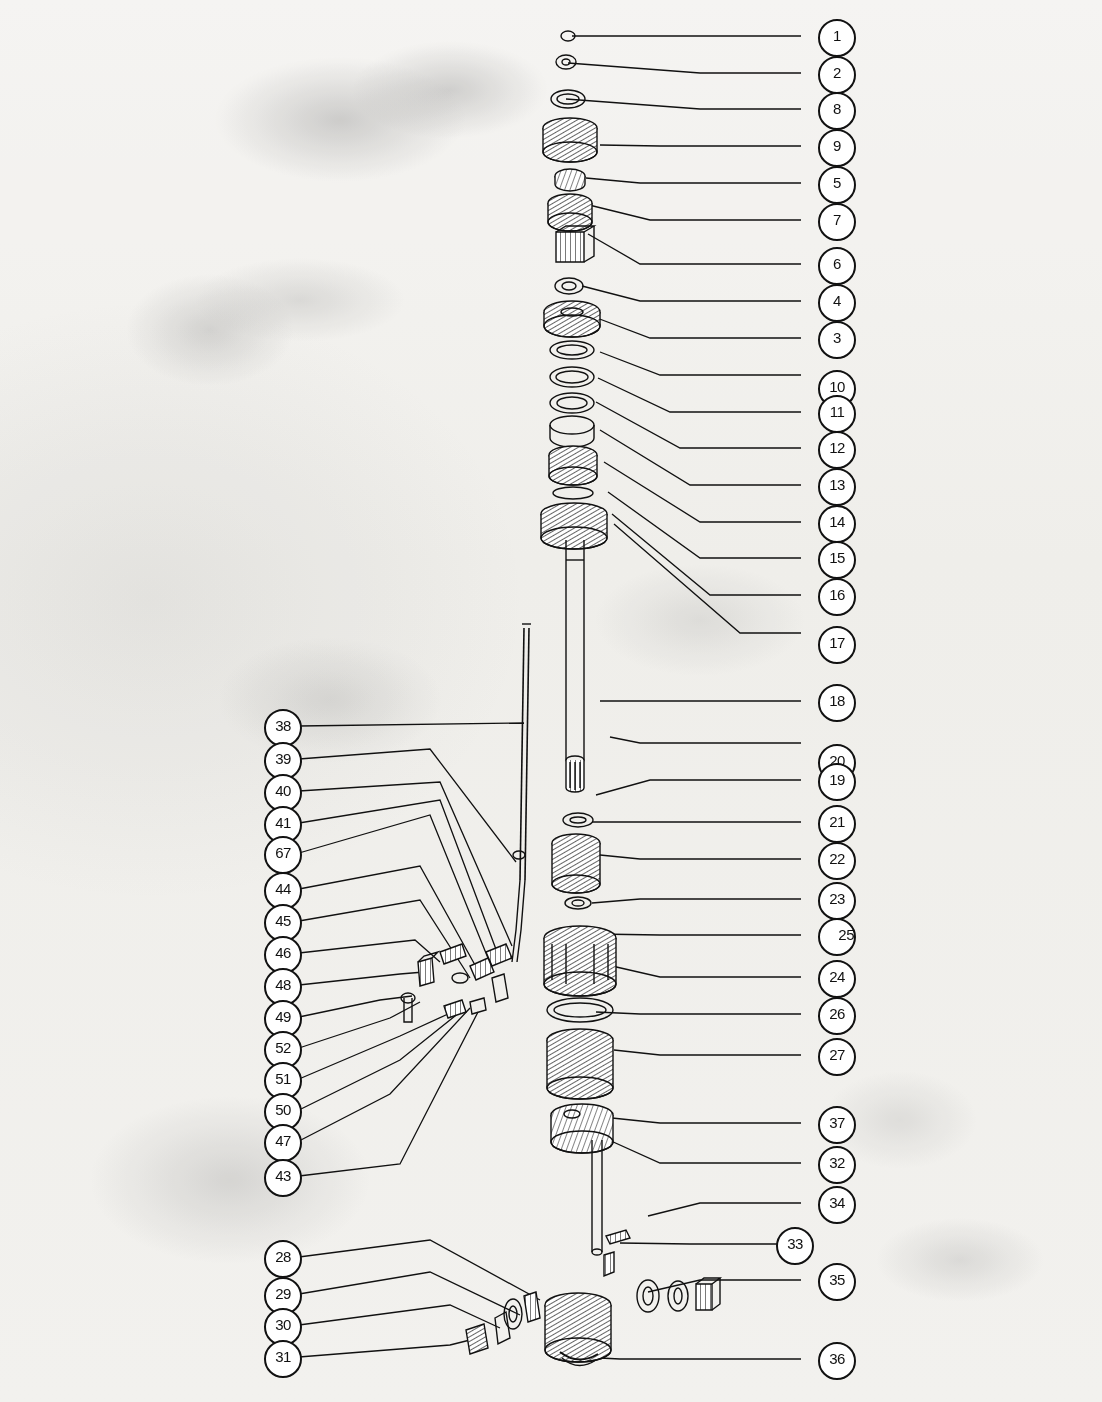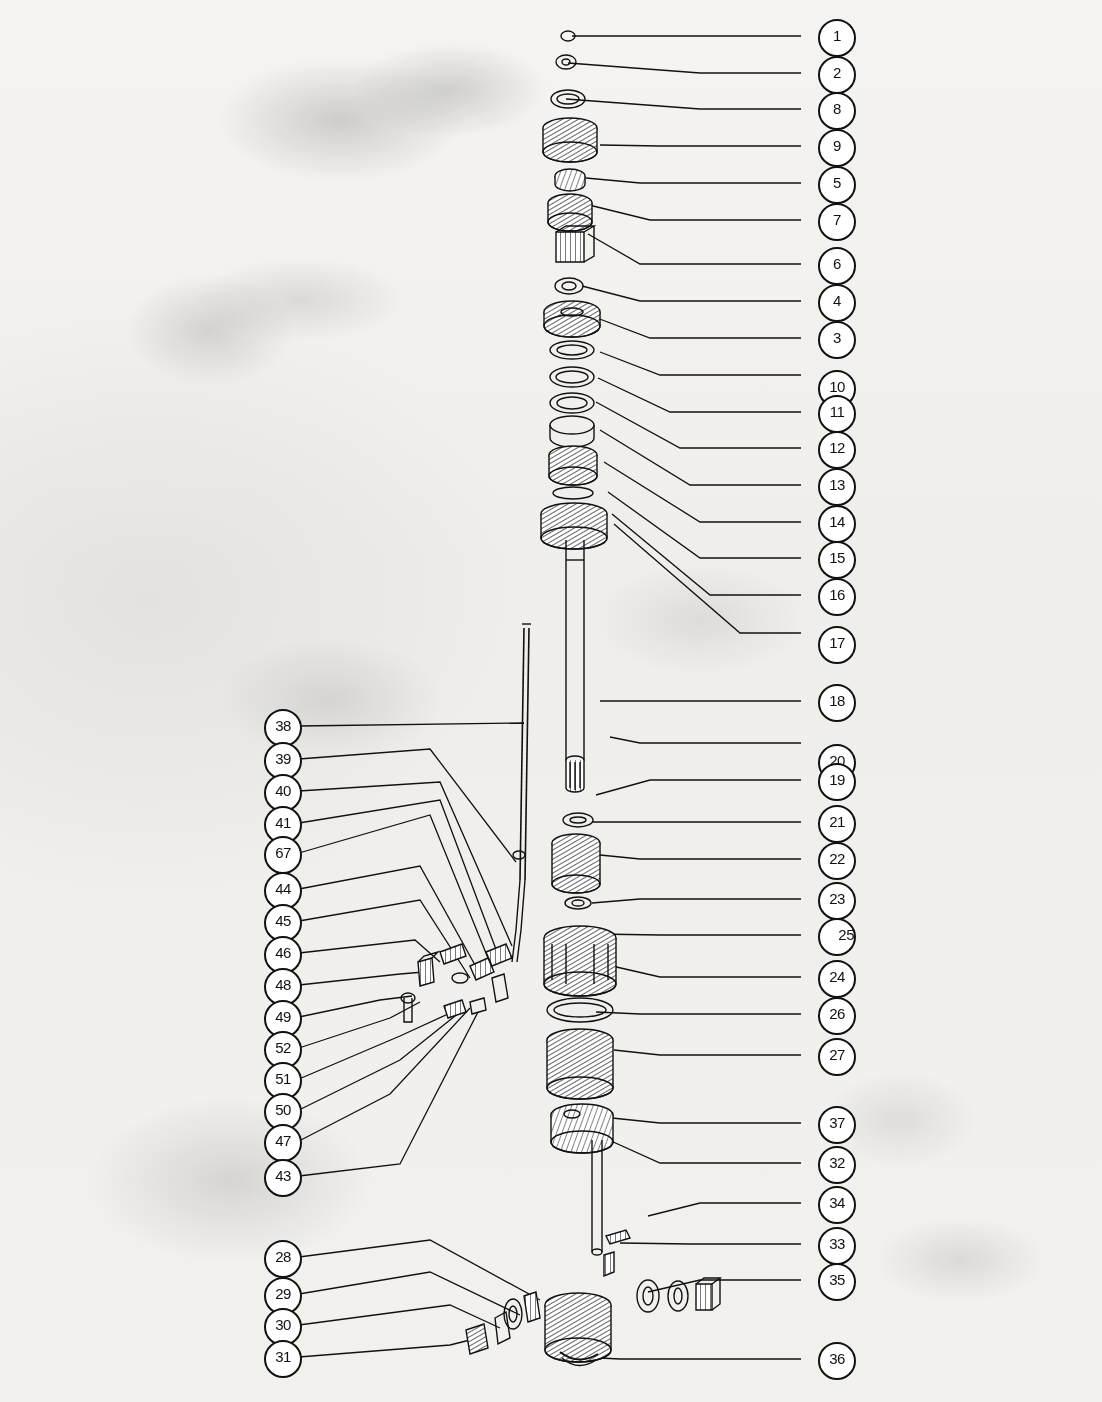--- a/index.html
+++ b/index.html
@@ -300,21 +300,21 @@
       <div class="callout" style="left: 818px; top: 805px;">21</div>
       <div class="callout" style="left: 818px; top: 842px;">22</div>
       <div class="callout" style="left: 818px; top: 882px;">23</div>
       <div class="callout" style="left: 818px; top: 918px; text-align: right;">25</div>
       <div class="callout" style="left: 818px; top: 960px;">24</div>
       <div class="callout" style="left: 818px; top: 997px;">26</div>
       <div class="callout" style="left: 818px; top: 1038px;">27</div>
       <div class="callout" style="left: 818px; top: 1106px;">37</div>
       <div class="callout" style="left: 818px; top: 1146px;">32</div>
       <div class="callout" style="left: 818px; top: 1186px;">34</div>
-      <div class="callout" style="left: 818px; top: 1227px;">33</div>
+      <div class="callout" style="left: 776px; top: 1227px;">33</div>
       <div class="callout" style="left: 818px; top: 1263px;">35</div>
       <div class="callout" style="left: 818px; top: 1342px;">36</div>
       <div class="callout" style="left: 264px; top: 709px;">38</div>
       <div class="callout" style="left: 264px; top: 742px;">39</div>
       <div class="callout" style="left: 264px; top: 774px;">40</div>
       <div class="callout" style="left: 264px; top: 806px;">41</div>
       <div class="callout" style="left: 264px; top: 836px;">67</div>
       <div class="callout" style="left: 264px; top: 872px;">44</div>
       <div class="callout" style="left: 264px; top: 904px;">45</div>
       <div class="callout" style="left: 264px; top: 936px;">46</div>

